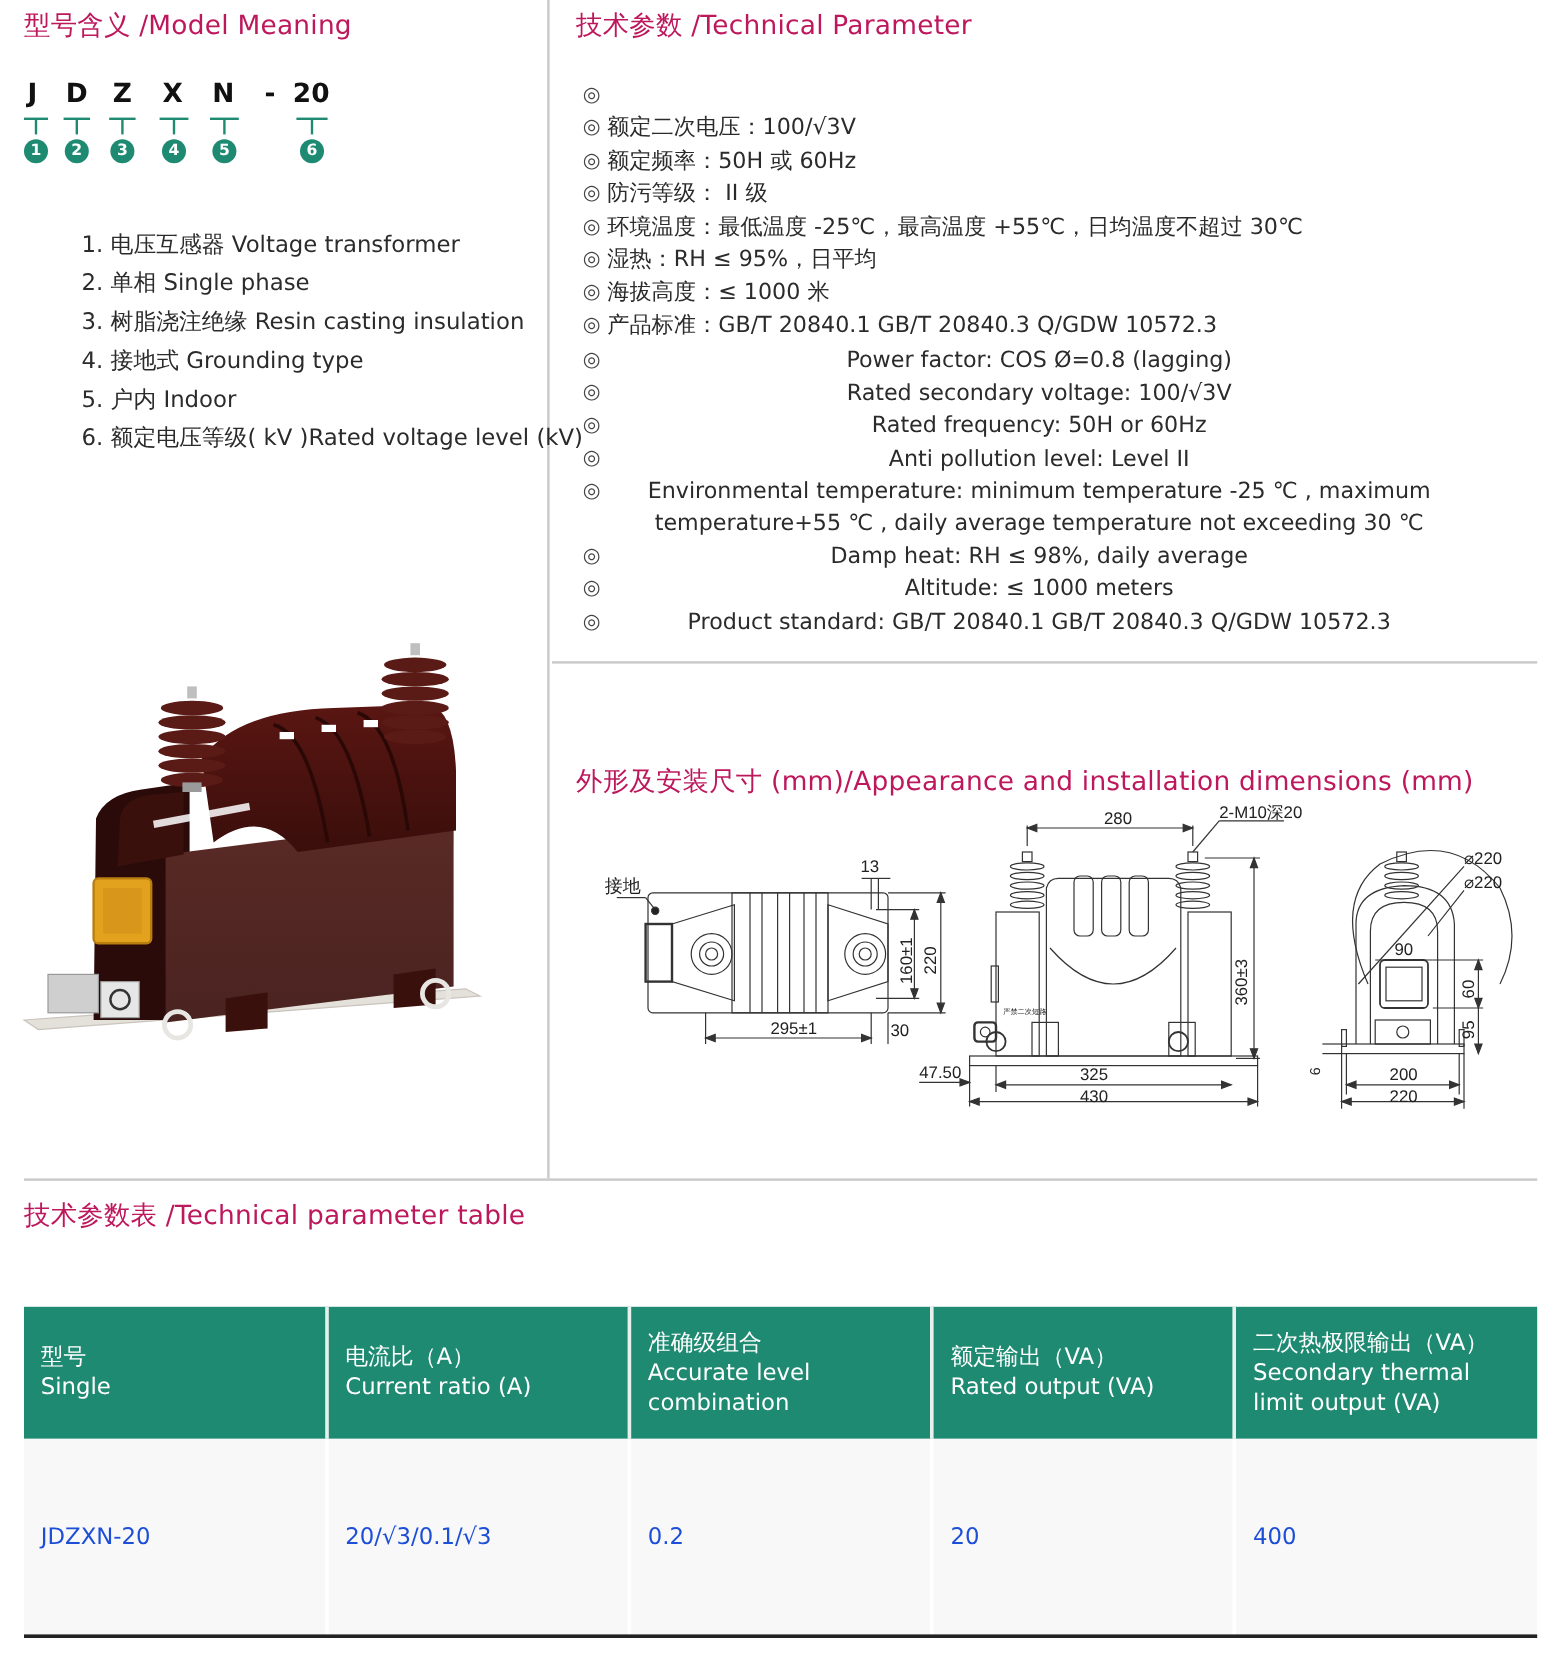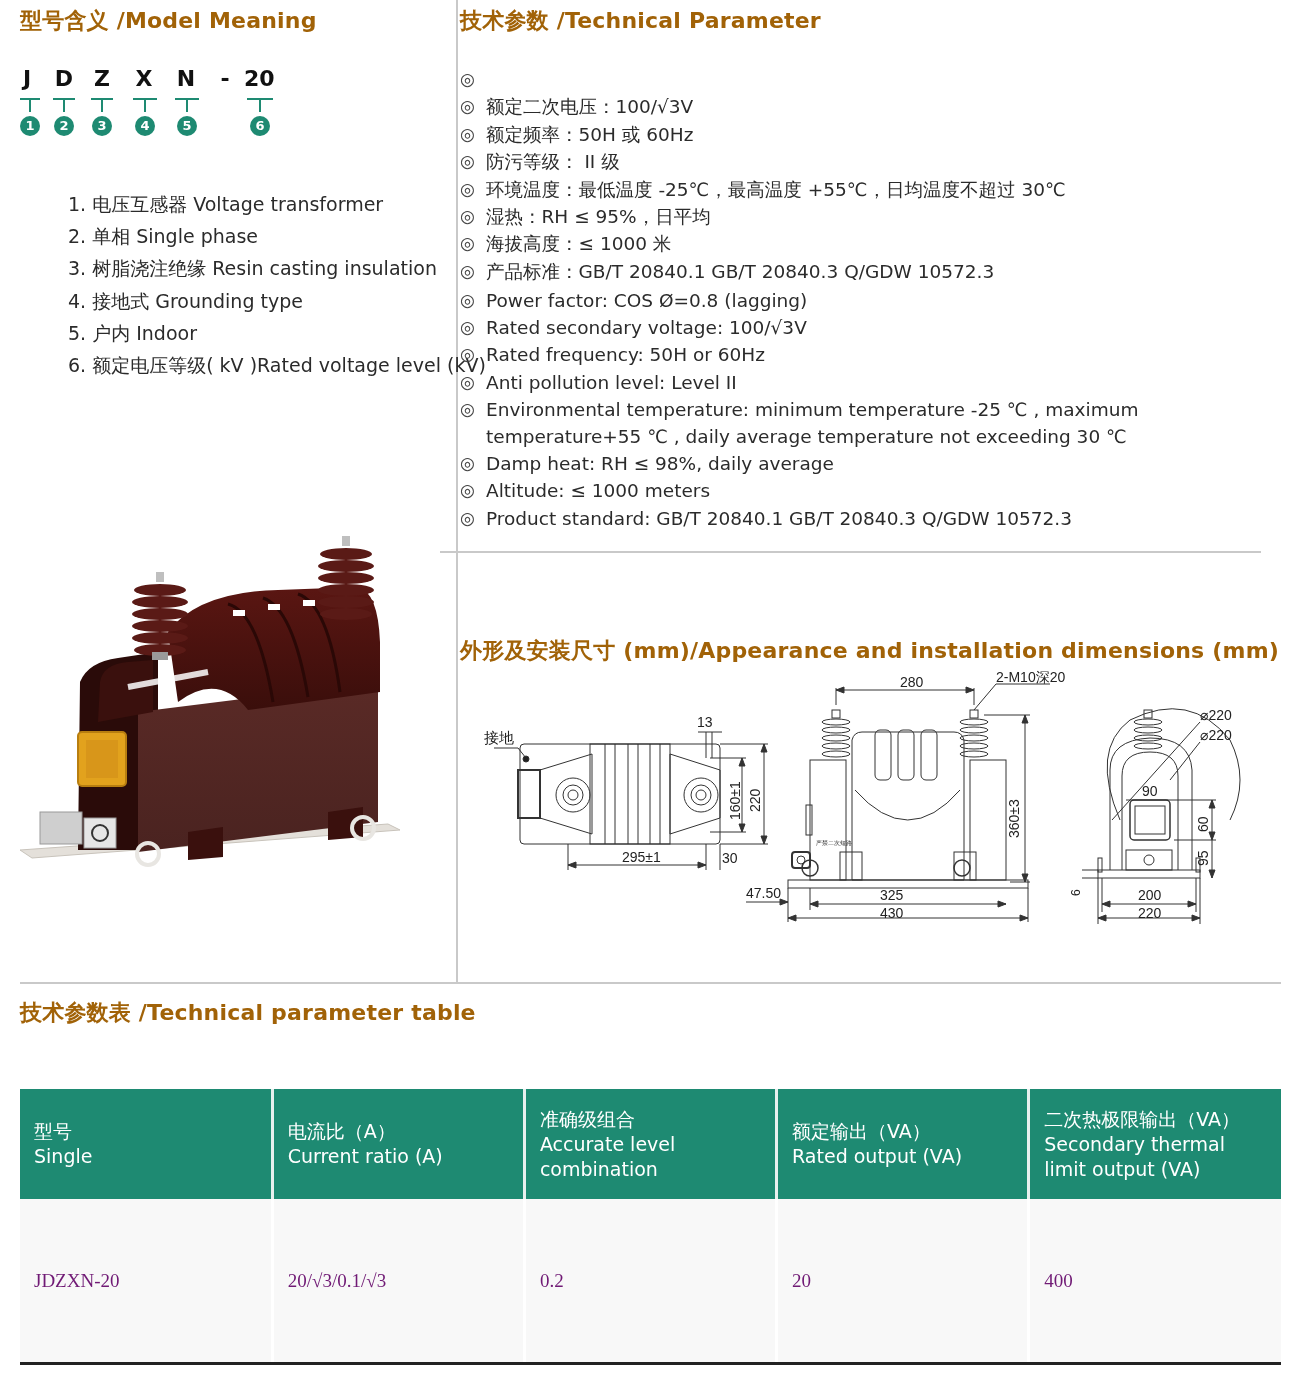--- a/index.html
+++ b/index.html
@@ -1,22 +1,22 @@
 <!DOCTYPE html>
 <html><head>
 <meta charset="utf-8">
 <style>
   * { box-sizing: border-box; margin: 0; padding: 0; }
   html, body { width: 1300px; height: 1389px; background: #ffffff; overflow: hidden; }
   body { font-family: "DejaVu Sans", "Liberation Sans", sans-serif; color: #2b2b2b; position: relative; }
 
   .left-col { position: absolute; left: 0; top: 0; width: 458px; height: 982px; border-right: 2px solid #c9c9c9; }
-  .right-col { position: absolute; left: 440px; top: 0; width: 840px; height: 1094px; }
-
-  .section-title { font-size: 22px; font-weight: bold; color: #a16207; letter-spacing: 0.2px; white-space: nowrap; }
+  .right-col { position: absolute; left: 460px; top: 0; width: 840px; height: 1094px; text-align: center; }
+
+  .section-title { font-size: 22px; font-weight: normal; color: #be185d; letter-spacing: 0.2px; white-space: nowrap; }
 
   .model-title { position: absolute; left: 20px; top: 6px; }
 
   .code-row { position: absolute; left: 20px; top: 66px; height: 70px; width: 420px; }
   .code-letter { position: absolute; top: 0; font-size: 22px; font-weight: bold; color: #111; text-align: center; }
   .code-tick { position: absolute; top: 32px; height: 14px; border-top: 2px solid #1e8a72; }
   .code-tick::after { content: ""; position: absolute; left: 50%; top: 0; width: 2px; height: 12px; background: #1e8a72; margin-left: -1px; }
   .code-num { position: absolute; top: 50px; width: 20px; height: 20px; border-radius: 50%; background: #1e8a72; color: #fff; font-size: 13px; font-weight: bold; line-height: 20px; text-align: center; }
 
   .meaning-list { position: absolute; left: 20px; top: 188px; list-style: none; }
@@ -40,21 +40,21 @@
 
   .hr-full { position: absolute; left: 20px; top: 982px; width: 1261px; height: 2px; background: #c9c9c9; }
 
   .table-title { position: absolute; left: 20px; top: 998px; }
 
   .param-table { position: absolute; left: 20px; top: 1089px; width: 1261px; border-collapse: collapse; table-layout: fixed; }
   .param-table th { background: #1e8a72; color: #ffffff; font-weight: normal; text-align: left; vertical-align: middle; height: 110px; padding: 0 14px; font-size: 19px; line-height: 25px; border-left: 3px solid #e8f0ee; }
   .param-table th:first-child { border-left: none; }
   .param-table th .cn { display: block; }
   .param-table th .en { display: block; }
-  .param-table td { background: #f8f8f8; height: 164px; padding: 0 14px; font-size: 19px; color: #701a75; border-left: 3px solid #ffffff; vertical-align: middle; font-family: Liberation Serif, serif; }
+  .param-table td { background: #f8f8f8; height: 164px; padding: 0 14px; font-size: 19px; color: #1d4ed8; border-left: 3px solid #ffffff; vertical-align: middle; }
   .param-table td:first-child { border-left: none; }
   .table-bottom { position: absolute; left: 20px; top: 1362px; width: 1261px; height: 3px; background: #222; }
 </style>
 </head>
 <body>
 
 <div class="left-col">
   <div class="section-title model-title">型号含义 /Model Meaning</div>
 
   <div class="code-row">

